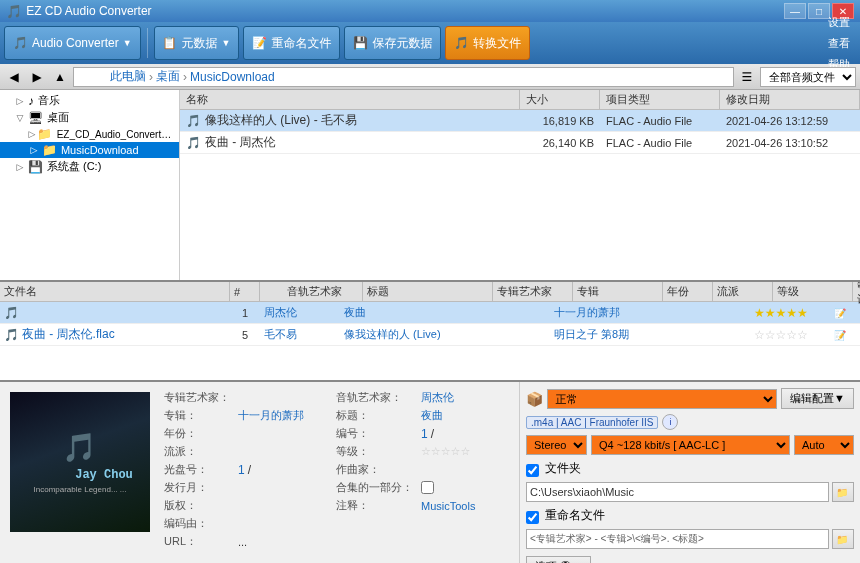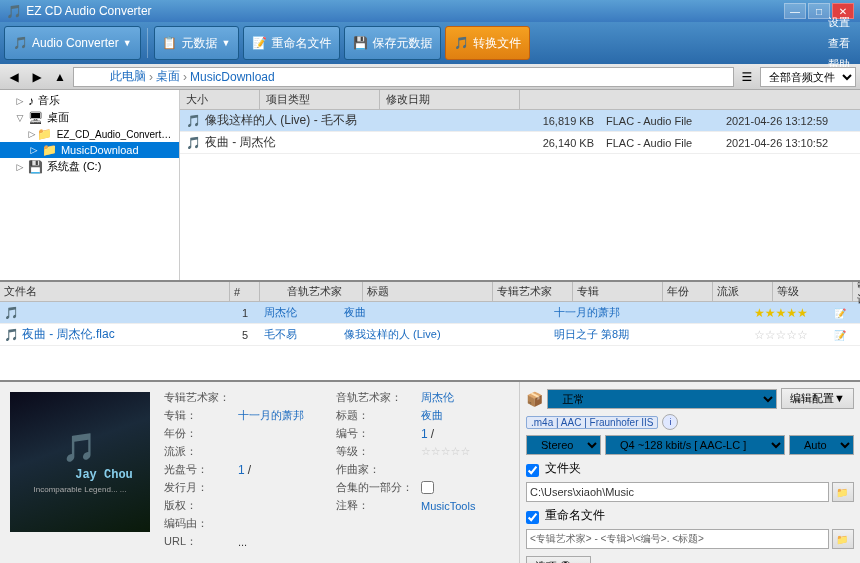--- a/index.html
+++ b/index.html
@@ -231,22 +231,22 @@
       padding: 6px;
       display: flex;
       flex-direction: column;
       gap: 5px;
       min-width: 300px;
     }
     .output-row {
       display: flex; align-items: center; gap: 4px;
     }
     .output-select {
-      height: 20px; border: 1px solid #aaa; background: #0369a1; font-size: 11px;
-      padding: 0 10px; cursor: pointer;
+      height: 20px; border: 1px solid #aaa; background: #f97316; font-size: 11px;
+      padding: 0 3px; cursor: pointer;
     }
     .output-select.wide { flex: 1; }
     .output-select.normal { min-width: 60px; }
     .info-icon {
       width: 16px; height: 16px; border: 1px solid #aaa; border-radius: 50%;
       background: #e0e8ff; display: flex; align-items: center; justify-content: center;
       font-size: 9px; color: #2244aa; cursor: pointer; flex-shrink: 0;
     }
     .config-btn {
       padding: 2px 8px; background: linear-gradient(to bottom, #f0f0f0, #ddd);
@@ -369,20 +369,21 @@
     </div>
     <div class="tree-item indent1">
       <span class="tree-expand">▷</span>
       <span class="tree-icon">💾</span>
       <span class="tree-label">系统盘 (C:)</span>
     </div>
   </div>
 
   <div class="file-list">
     <div class="file-list-header">
+      <div class="file-col-header name">名称</div>
       <div class="file-col-header size">大小</div>
       <div class="file-col-header type">项目类型</div>
       <div class="file-col-header date">修改日期</div>
     </div>
 
     <div id="file-rows-container">
         <div class="file-row selected">
     <div class="file-cell name">
       <span>🎵</span>
       <span>像我这样的人 (Live) - 毛不易</span>

